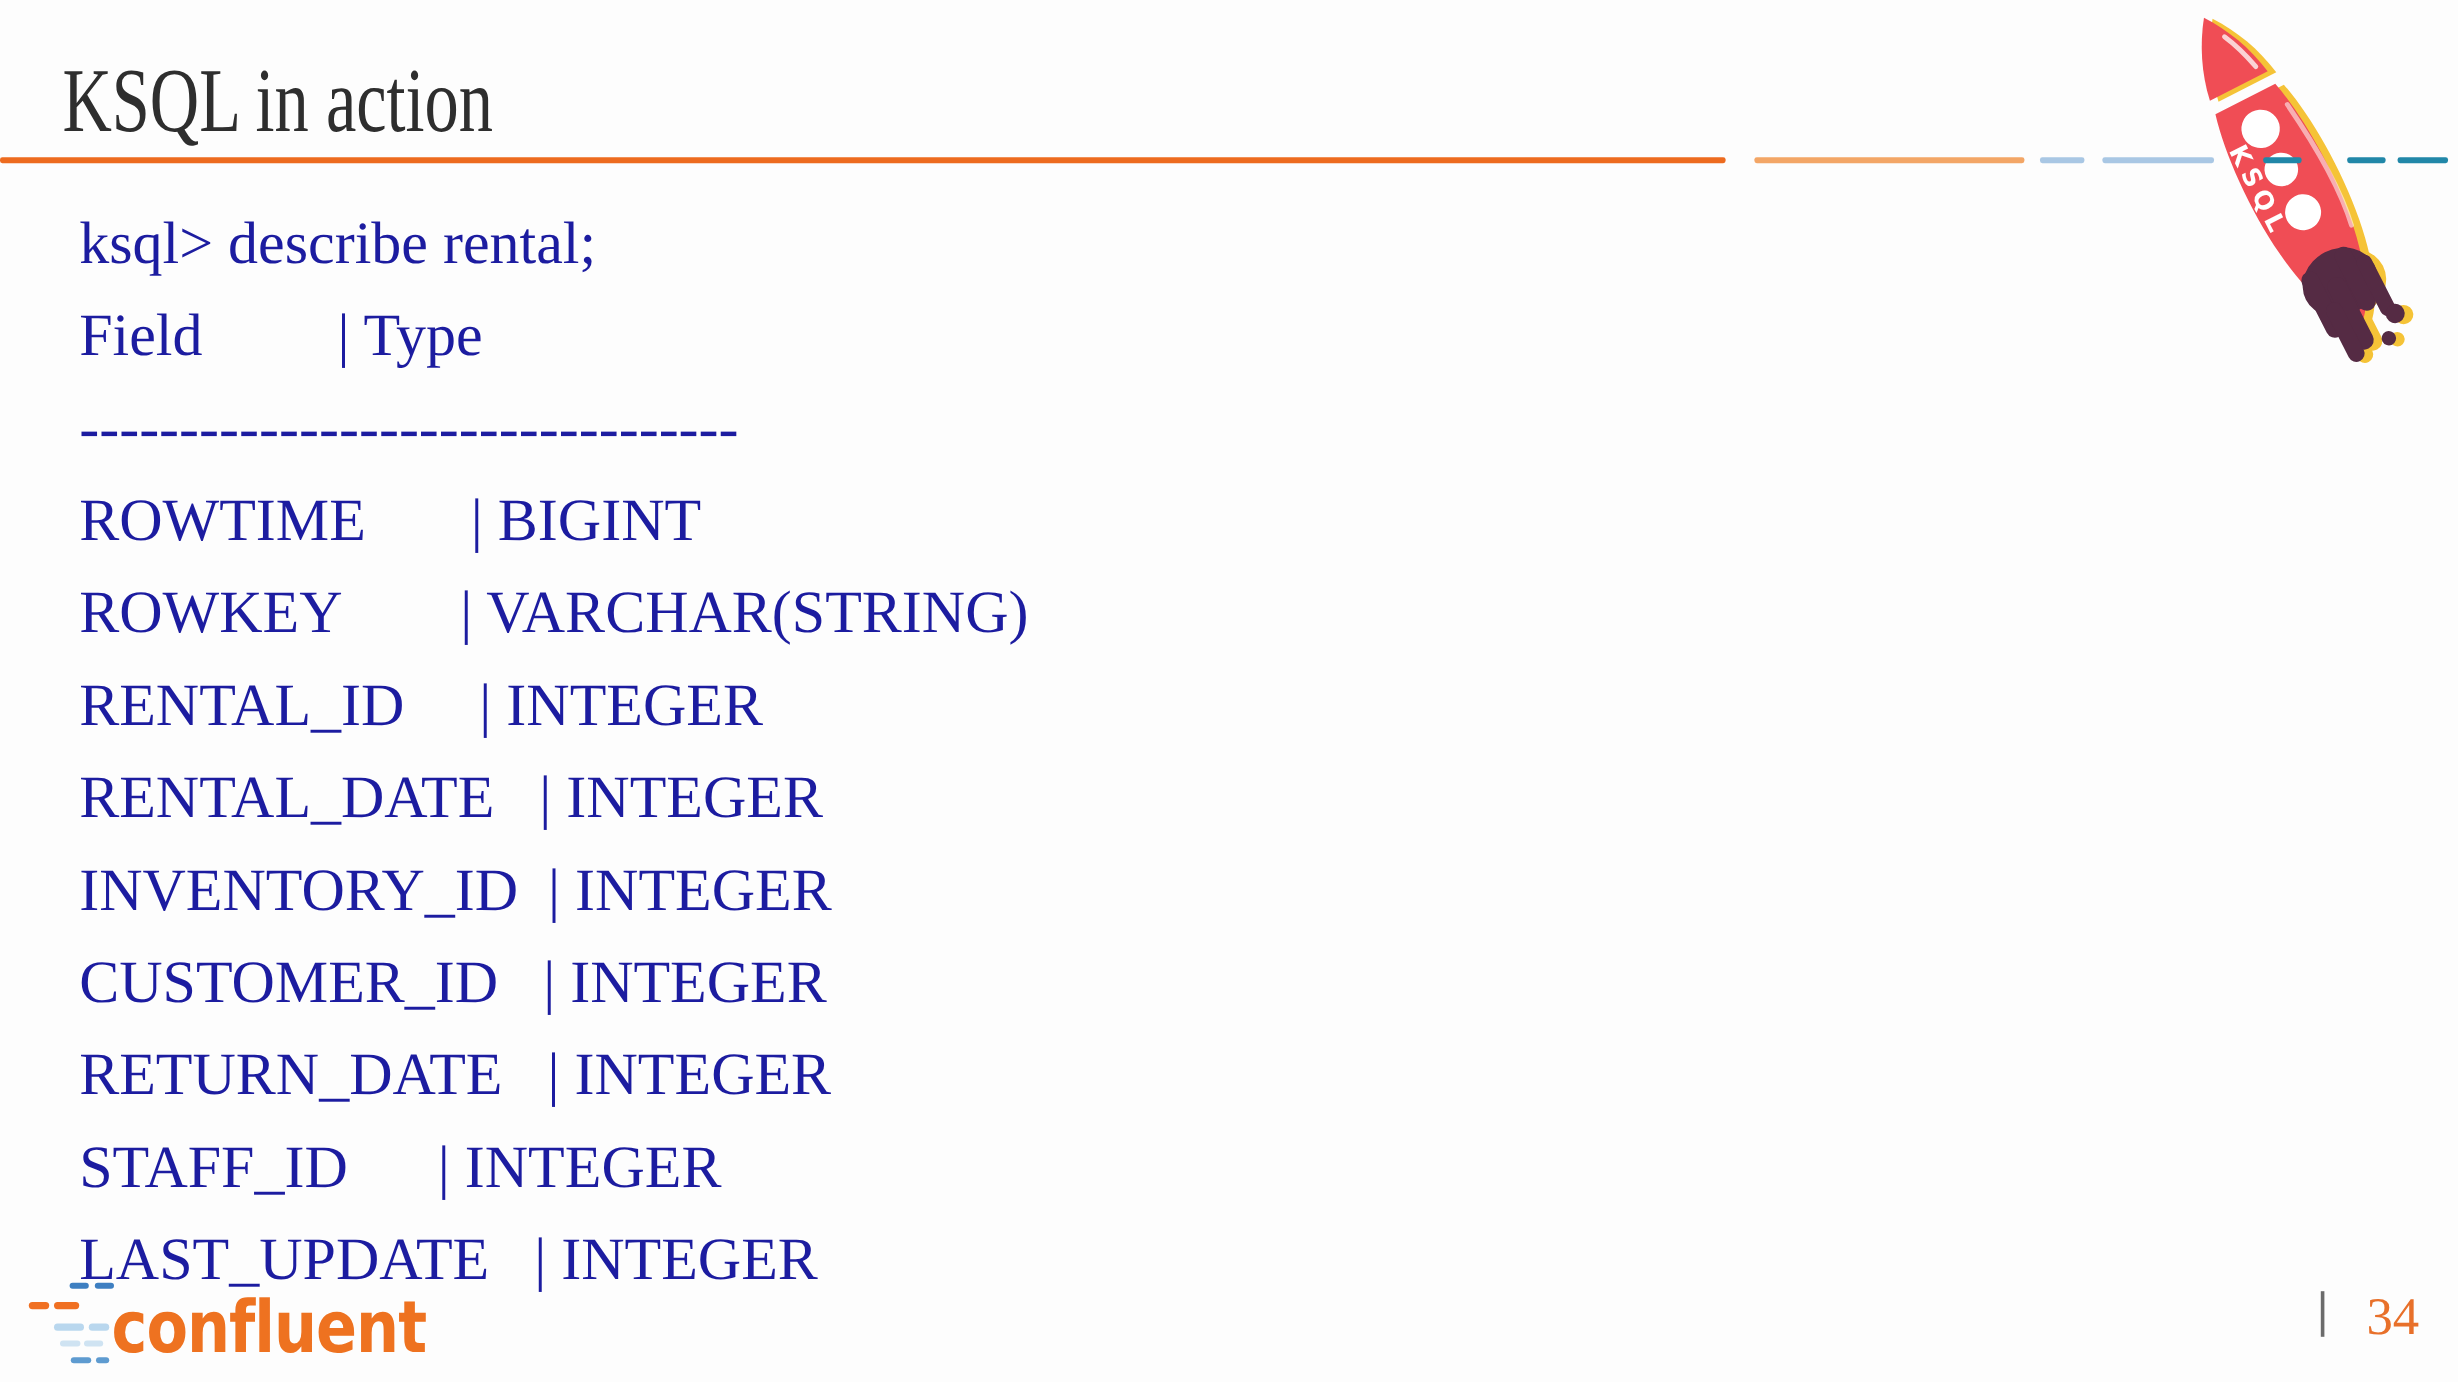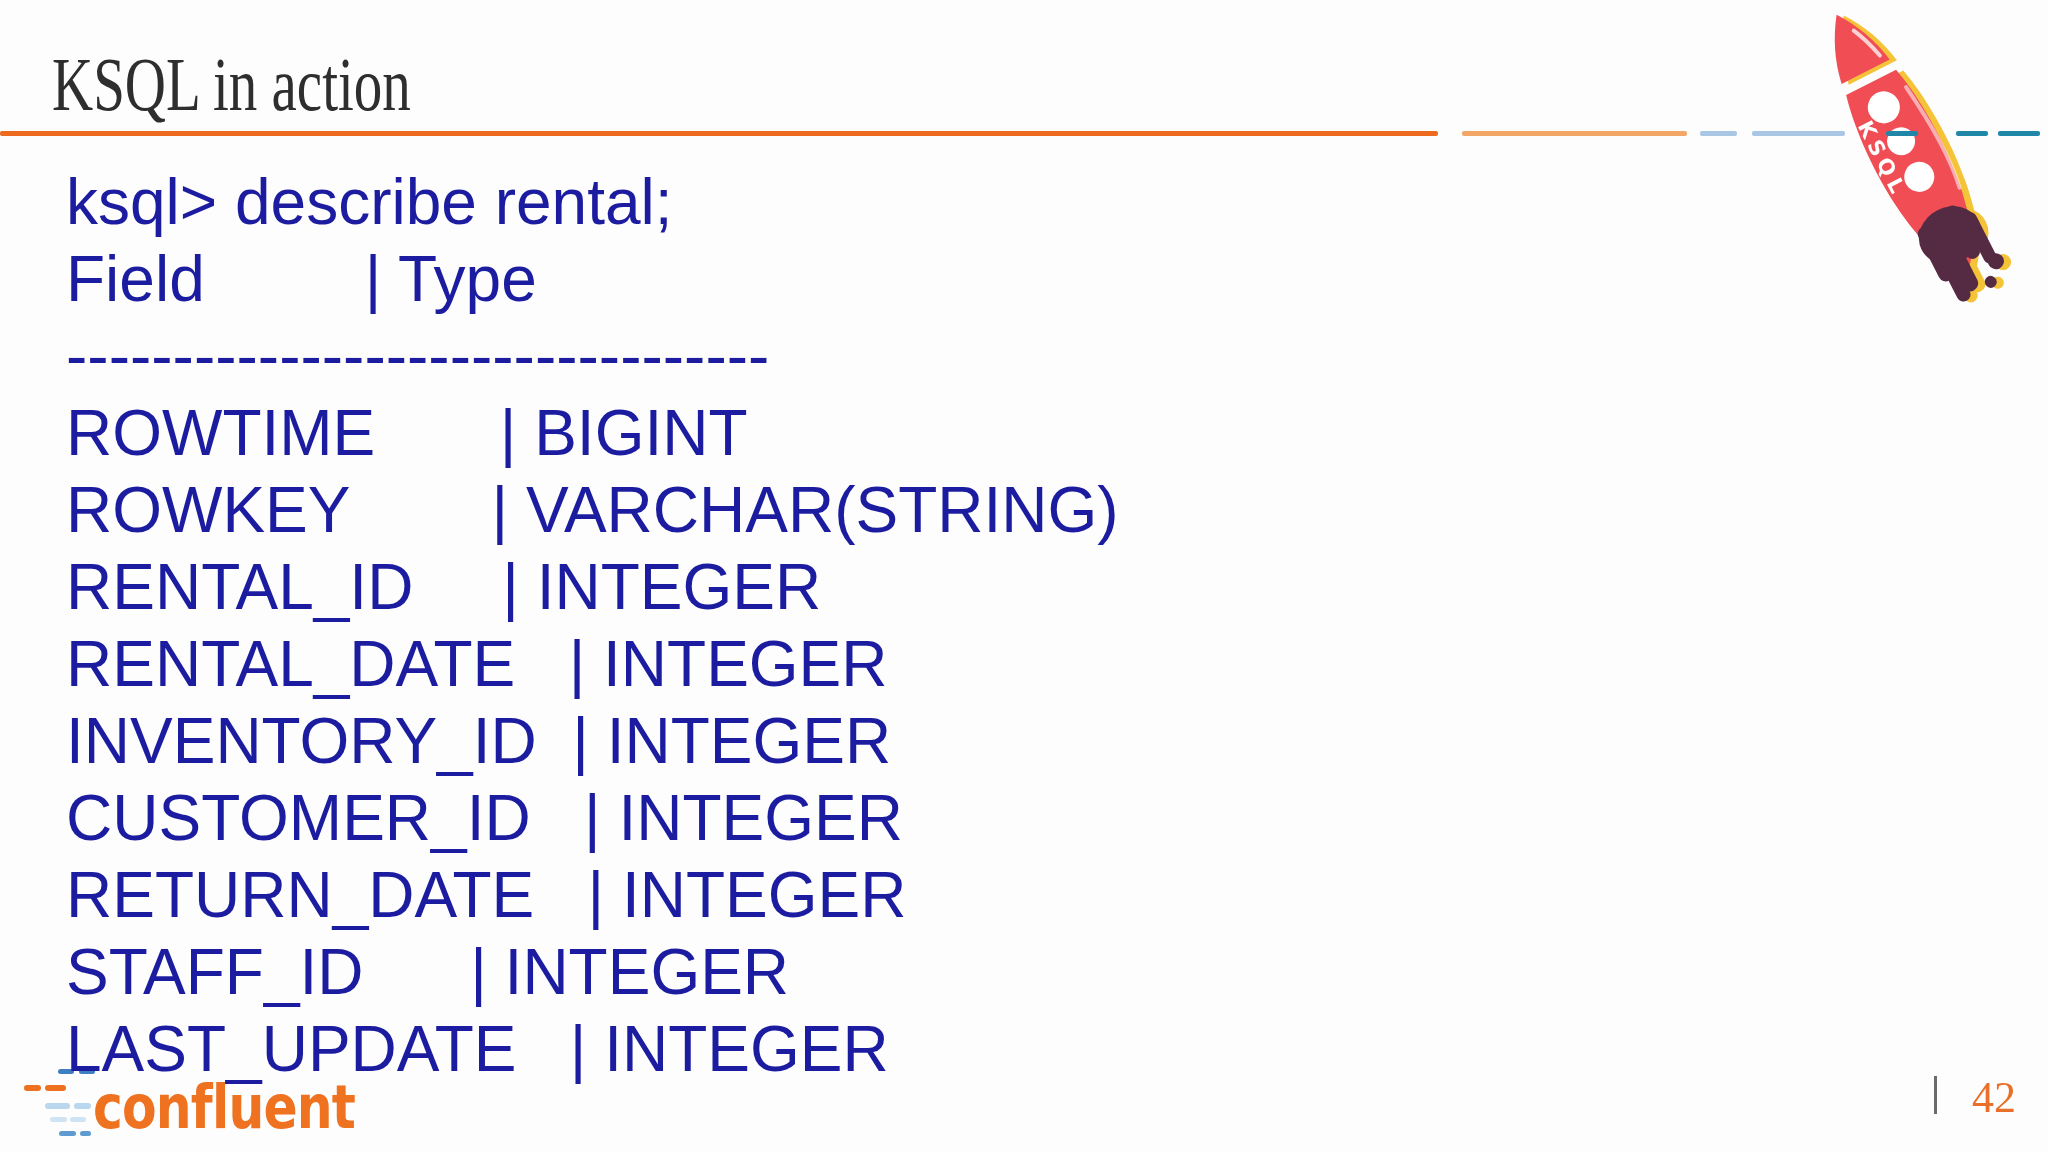--- a/index.html
+++ b/index.html
@@ -16,22 +16,22 @@
     font-size:76px;color:#2e2e2e;line-height:76px;white-space:nowrap;
     transform:scaleX(0.75);transform-origin:left top;
   }
 
   
   .rule-seg{position:absolute;top:131px;height:5px;border-radius:2px;z-index:6;}
 
   
   #terminal-output{
     left:66px;top:164px;margin:0;z-index:2;
-    font-family:Liberation Sans, sans-serif;
-    font-size:64px;line-height:77px;color:#1c1ca0;
+    font-family:Liberation Serif, serif;
+    font-size:50px;line-height:77px;color:#1c1ca0;
     white-space:pre;
   }
 
   
   #rocket{left:1808px;top:0px;width:240px;height:320px;z-index:3;}
   #rocket text{
     font-family:"DejaVu Sans","Liberation Sans",sans-serif;
     font-weight:bold;font-size:21px;letter-spacing:5px;fill:#ffffff;
   }
 
@@ -126,13 +126,13 @@
   <div class="logo-dash" style="left:45px;top:1103px;width:25px;height:6px;background:#b9d7ee;"></div>
   <div class="logo-dash" style="left:74px;top:1103px;width:17px;height:6px;background:#b9d7ee;"></div>
   <div class="logo-dash" style="left:50px;top:1117px;width:17px;height:5px;background:#cfe3f2;"></div>
   <div class="logo-dash" style="left:70px;top:1117px;width:16px;height:5px;background:#cfe3f2;"></div>
   <div class="logo-dash" style="left:59px;top:1131px;width:17px;height:5px;background:#5e9bd0;"></div>
   <div class="logo-dash" style="left:80px;top:1131px;width:11px;height:5px;background:#5e9bd0;"></div>
   <div id="confluent-wordmark" class="abs">confluent</div>
 </div>
 
 <div id="footer-divider" class="abs"></div>
-<div id="page-number" class="abs">42</div>
+<div id="page-number" class="abs">34</div>
 
 </body></html>

